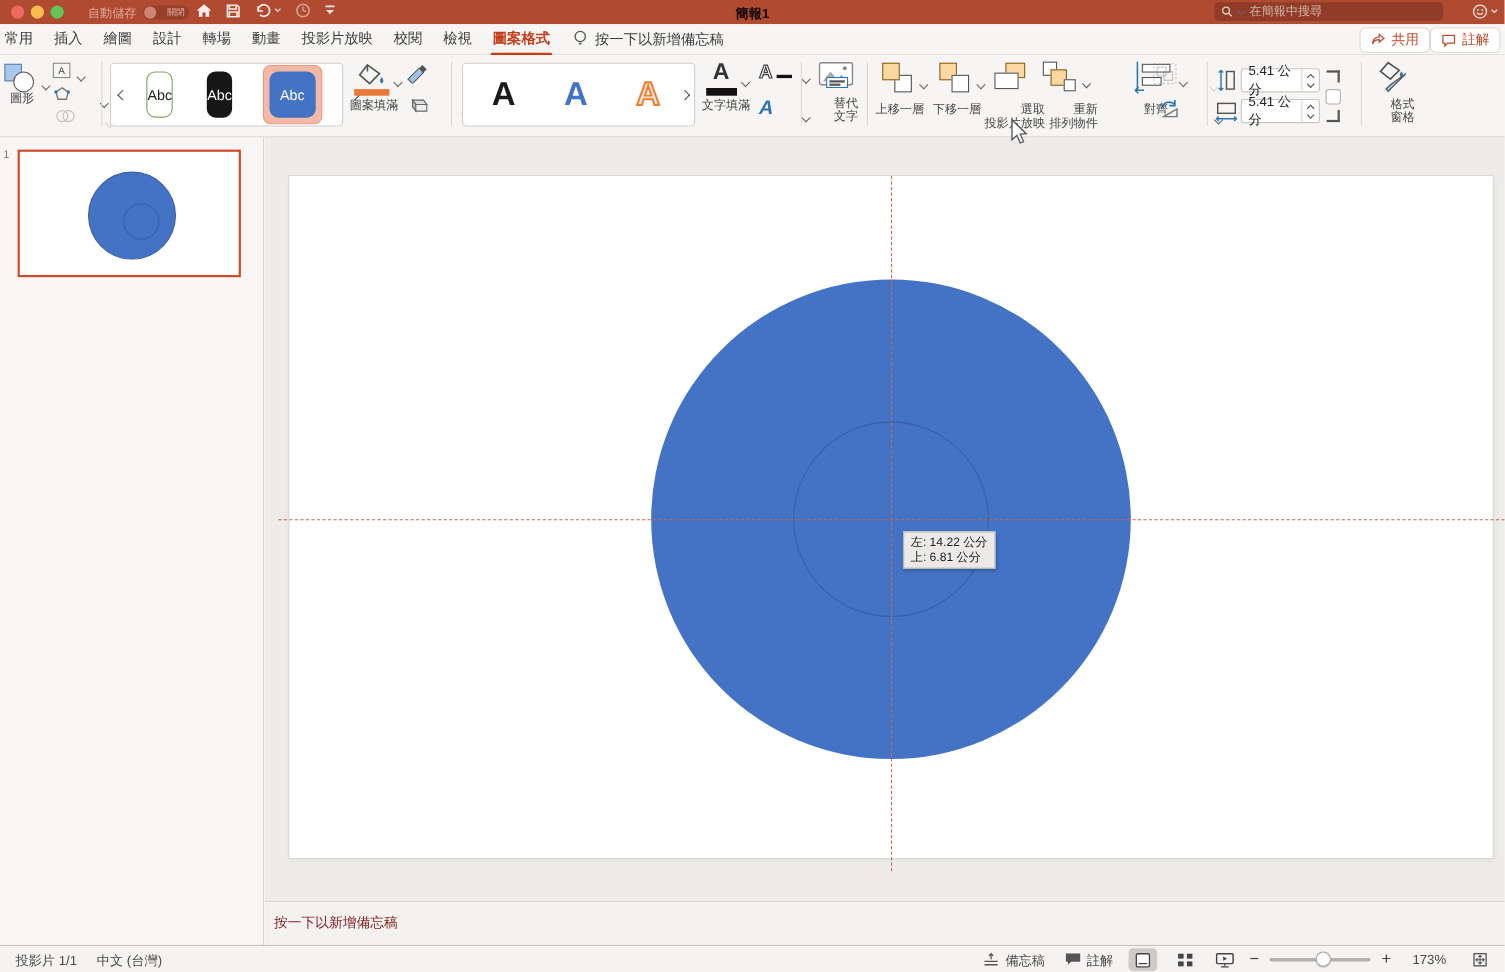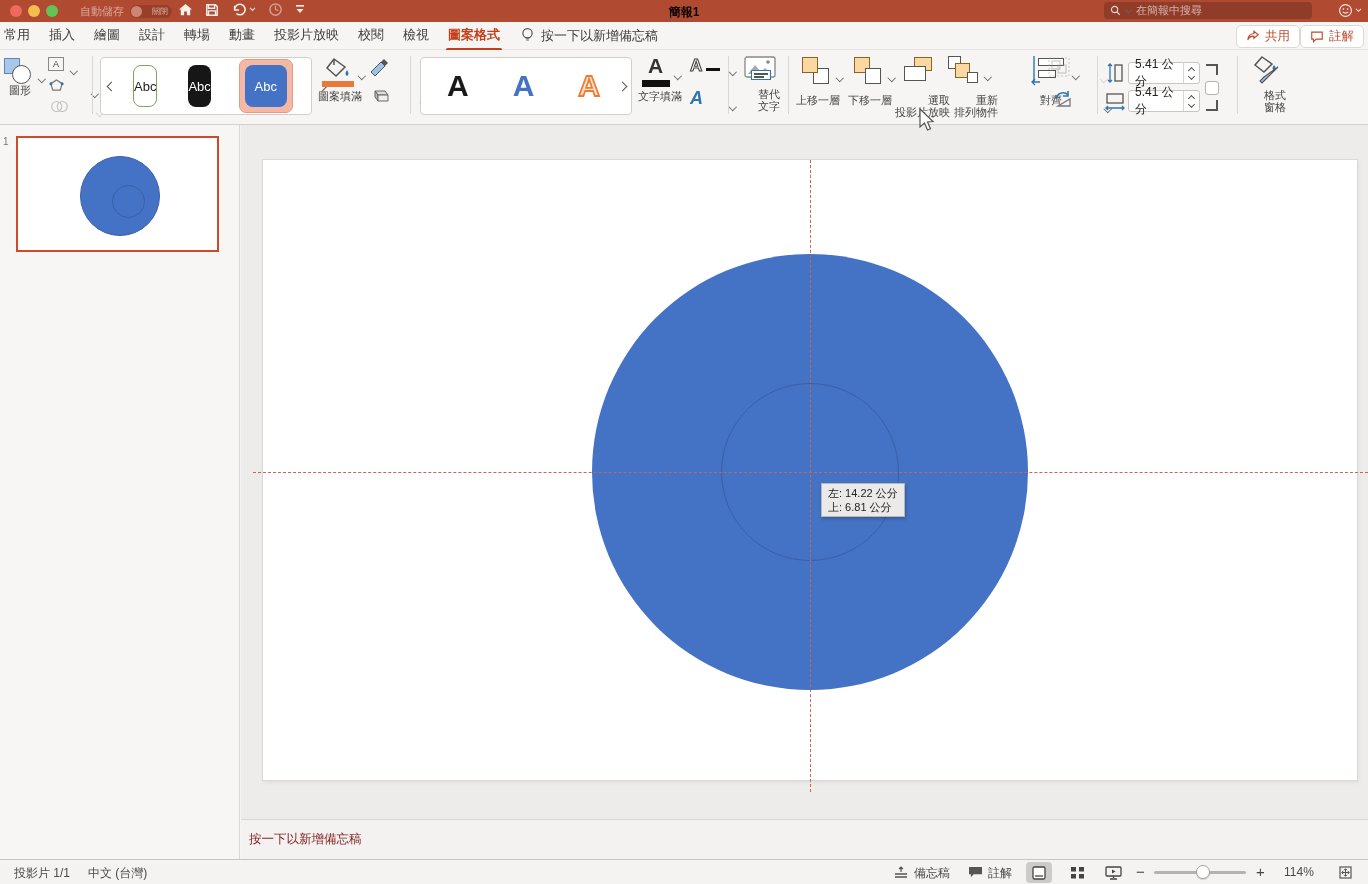--- a/index.html
+++ b/index.html
@@ -472,21 +472,21 @@
           <rect x="1" y="1" width="15" height="9" rx="1" fill="none" stroke="#444" stroke-width="1.3"></rect>
           <path d="M8.5 10 V12 M5 13 H12" stroke="#444" stroke-width="1.3"></path>
           <path d="M7 3.5 L10.5 5.5 L7 7.5 Z" fill="#444"></path>
         </svg>
     </span>
 
     <span class="sb-item" style="left:1136px; top:3px; font-size:15px; color:#444;">−</span>
     <span class="ztrack"></span>
     <span class="zknob"></span>
     <span class="sb-item" style="left:1256px; top:3px; font-size:15px; color:#444;">+</span>
-    <span class="sb-item" style="left:1284px;">114%</span>
+    <span class="sb-item" style="left:1284px;">173%</span>
     <span class="sb-item" style="left:1338px; top:5px;">
       <svg width="15" height="15" viewBox="0 0 15 15">
           <rect x="2" y="2" width="11" height="11" fill="none" stroke="#555" stroke-width="1.2"></rect>
           <path d="M7.5 4 V11 M4 7.5 H11 M6 5.2 L7.5 3.7 L9 5.2 M6 9.8 L7.5 11.3 L9 9.8 M5.2 6 L3.7 7.5 L5.2 9 M9.8 6 L11.3 7.5 L9.8 9" stroke="#555" stroke-width="1" fill="none"></path>
         </svg>
     </span>
   </div>
 
 </div>
 

